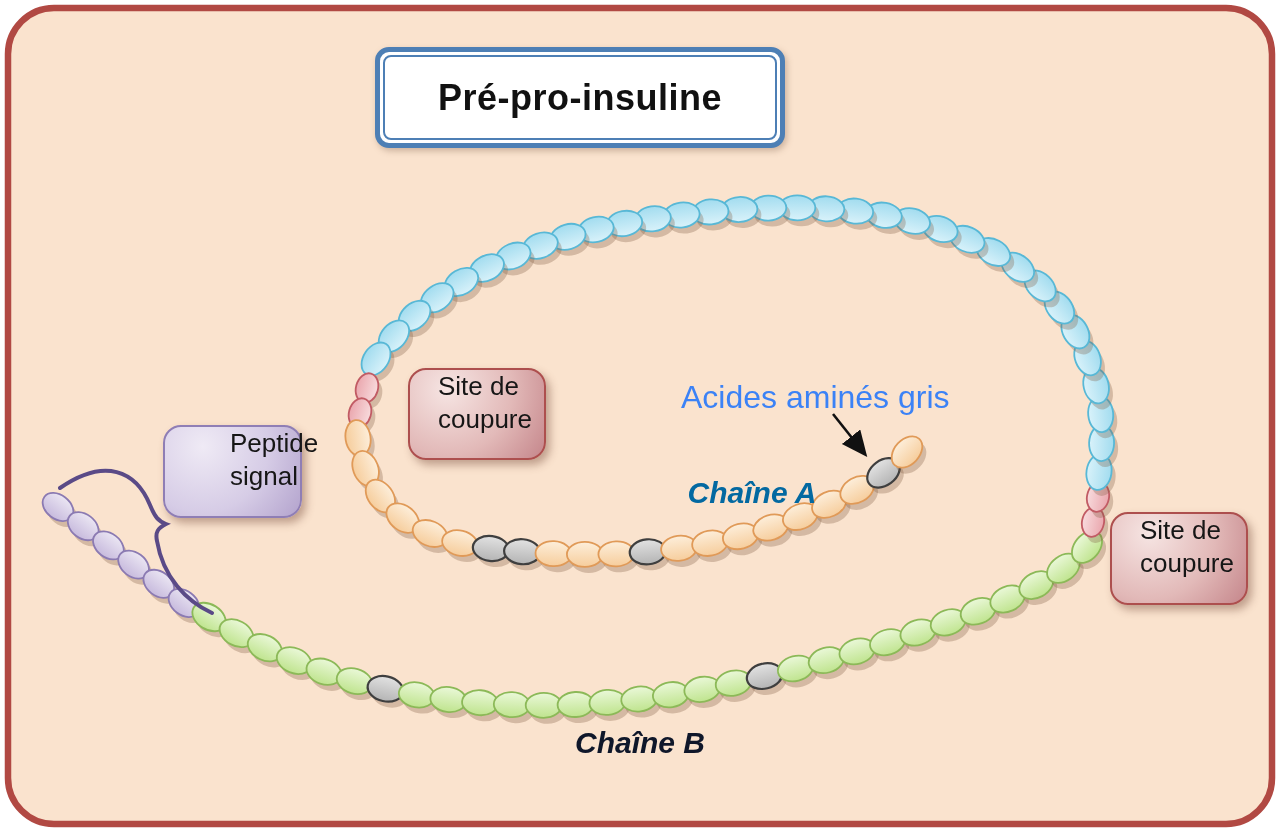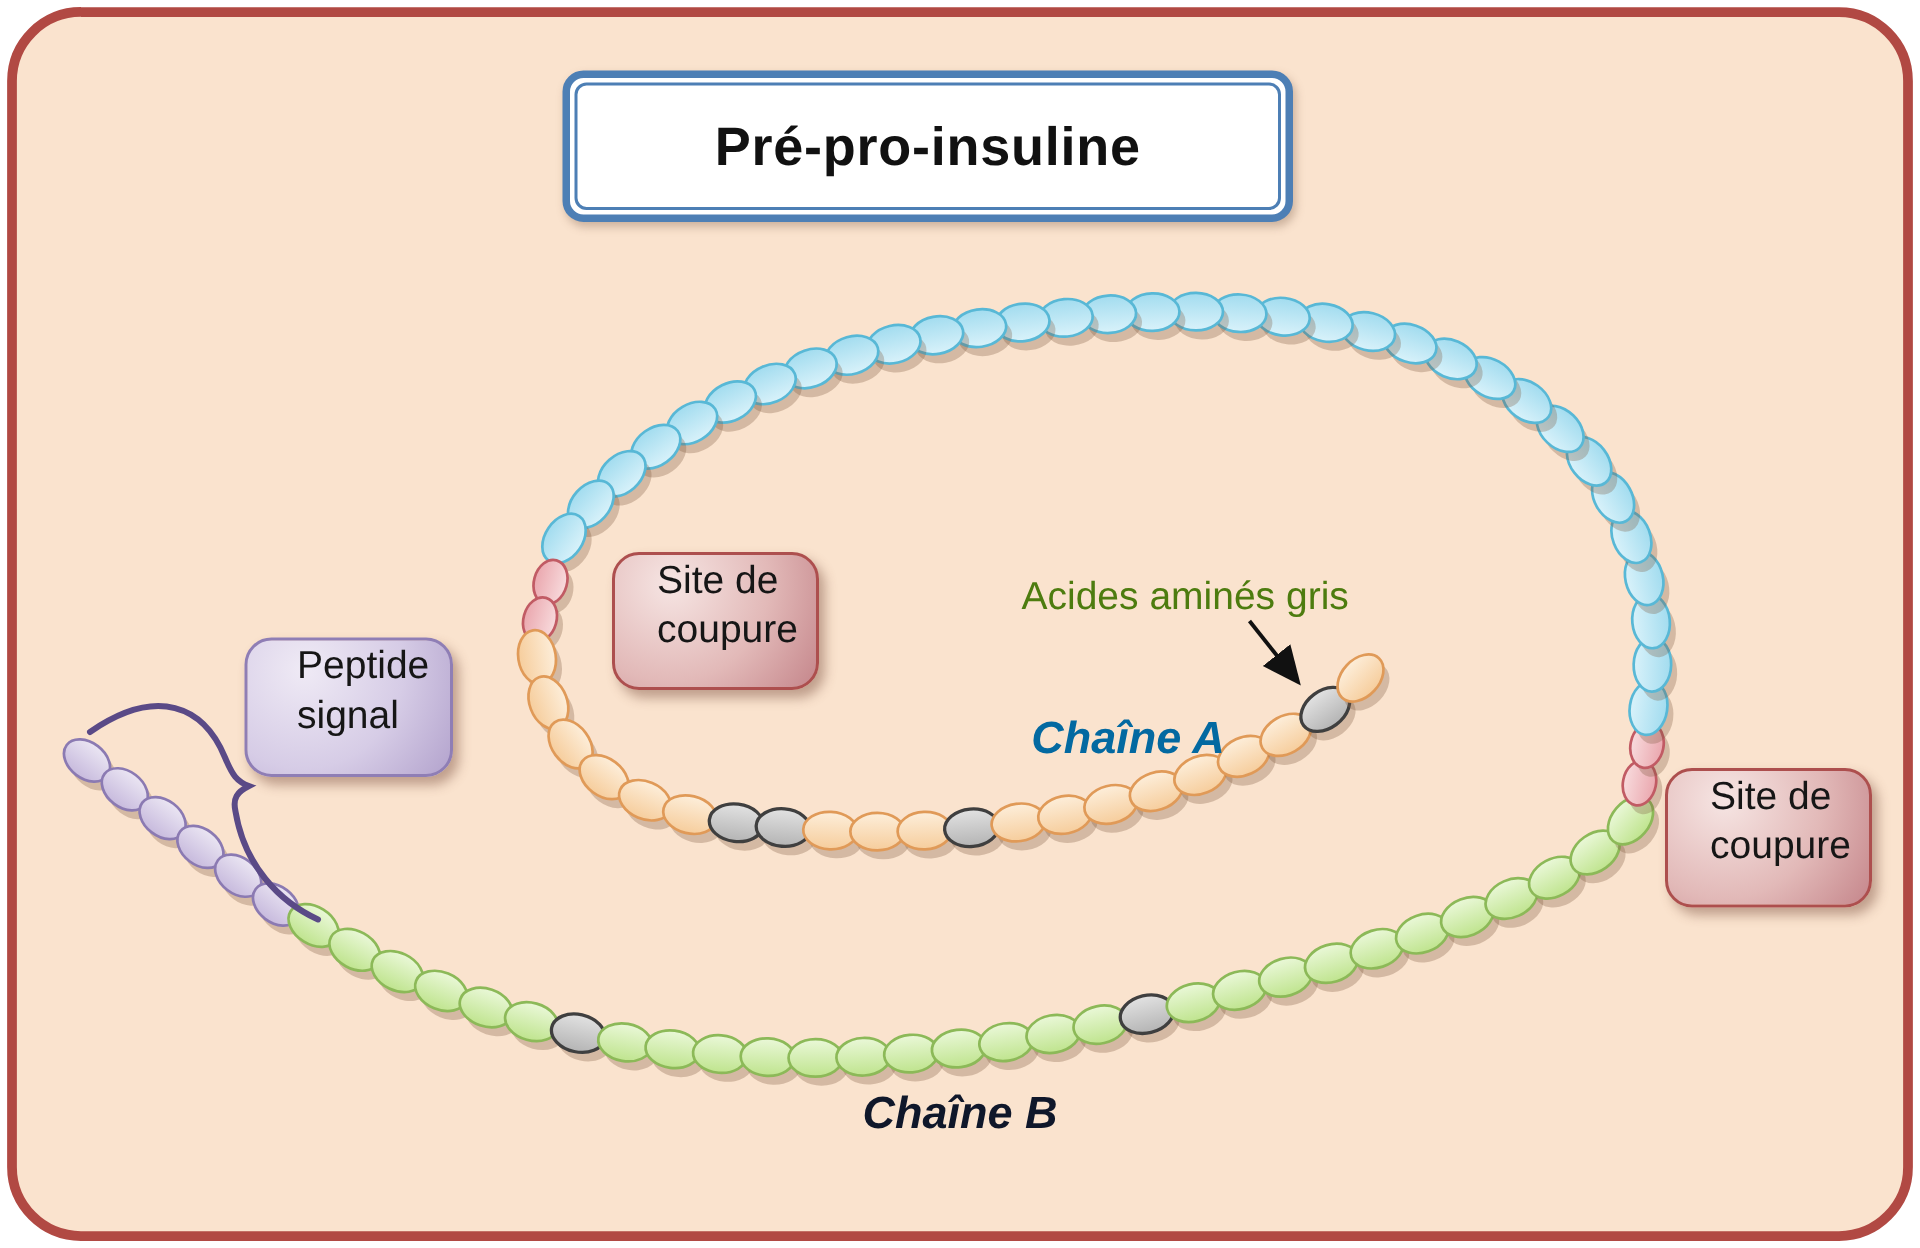--- a/index.html
+++ b/index.html
@@ -8,31 +8,31 @@
 
   .box{position:absolute;box-sizing:border-box;border-radius:18px;color:#161616;
        font-size:26px;line-height:33px;display:flex;align-items:flex-start;
        box-shadow:4px 5px 8px rgba(120,75,60,.45);}
   .box .box-text{padding-left:28px;padding-right:6px;}
   .box.pink{background:radial-gradient(circle at 28% 22%,#f6e5e3 0%,#e2b9b8 55%,#c5868b 100%);
             border:2px solid #ad4f4e;}
   .box.purple{background:radial-gradient(circle at 28% 22%,#efeaf5 0%,#d6cce6 55%,#b3a3cd 100%);
               border:2px solid #8f7eb5;}
 
-  .title-box{position:absolute;left:375px;top:47px;width:487px;height:101px;box-sizing:border-box;
+  .title-box{position:absolute;left:375px;top:47px;width:410px;height:101px;box-sizing:border-box;
              background:#fff;border:5px solid #4d7fb5;border-radius:14px;
              box-shadow:2px 3px 6px rgba(120,90,70,.35);}
   .title-inner{position:absolute;inset:3px;border:2px solid #4d7fb5;border-radius:8px;
                display:flex;align-items:center;justify-content:center;}
   .title-text{font-size:36px;font-weight:bold;color:#111;letter-spacing:.5px;}
 
   .chain-label{position:absolute;font-weight:bold;font-style:italic;font-size:30px;
                white-space:nowrap;transform:translateX(-50%);}
 
-  .annotation{position:absolute;left:681px;top:380px;font-size:26px;line-height:34px;color:#4d7c0f;text-align:right;}
+  .annotation{position:absolute;left:681px;top:380px;font-size:32px;line-height:34px;color:#3b82f6;text-align:right;}
 </style>
 </head>
 <body>
 
 <div id="stage">
 
   <svg id="diagram-svg" width="1280" height="832" viewBox="0 0 1280 832">
     <defs id="grad-defs">
         <linearGradient id="grad-signal" x1="0" y1="0" x2="0" y2="1">
           <stop offset="0%" stop-color="#ebe6f3"></stop>
@@ -294,21 +294,21 @@
   </div>
 
   <div class="chain-label" style="left: 752px; top: 476px; color: #0369a1;">Chaîne A</div>
   <div class="chain-label" style="left: 640px; top: 726px; color: #0f172a;">Chaîne B</div>
 
   <div class="annotation">
     <div>Acides aminés gris</div>
   </div>
 
   <div class="box purple" style="left:163px;top:425px;width:139px;height:93px;">
-    <div class="box-text" style="padding-left:33px;">Peptide signal</div>
+    <div class="box-text" style="padding-left:33px;margin-left:32px;">Peptide signal</div>
   </div>
 
   <div class="box pink" style="left:408px;top:368px;width:138px;height:92px;">
     <div class="box-text">Site de coupure</div>
   </div>
 
   <div class="box pink" style="left:1110px;top:512px;width:138px;height:93px;">
     <div class="box-text">Site de coupure</div>
   </div>
 

